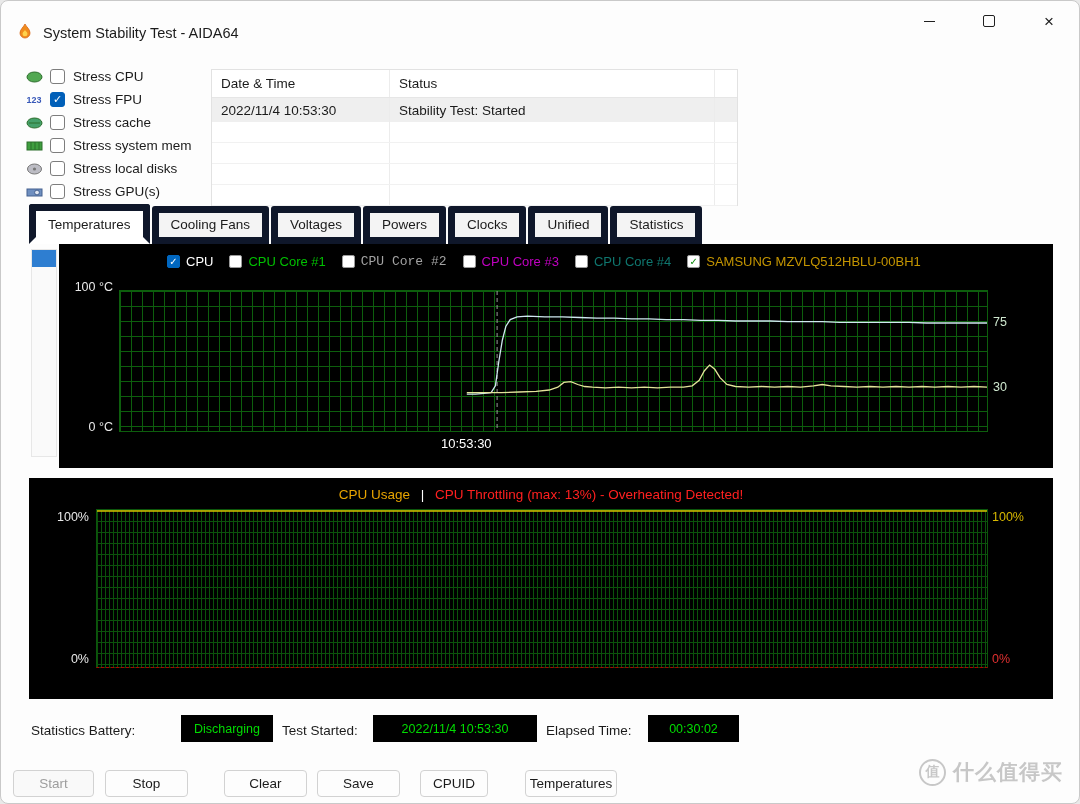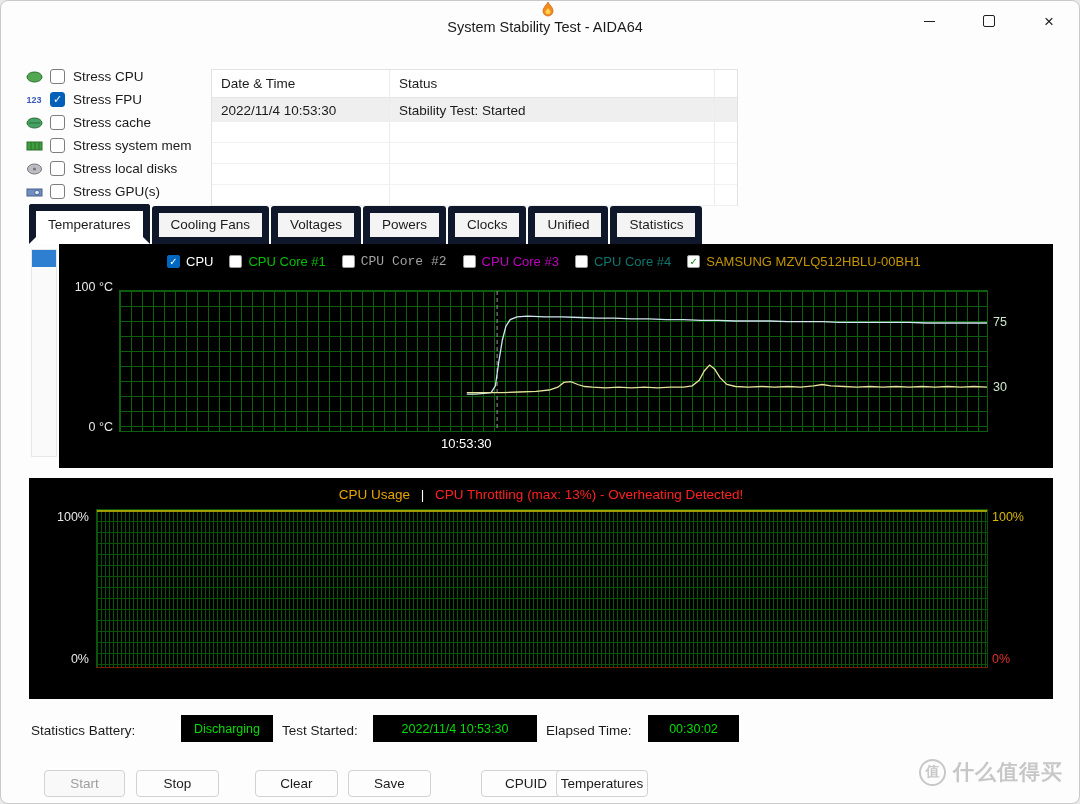--- a/index.html
+++ b/index.html
@@ -1,21 +1,21 @@
 <!DOCTYPE html>
 <html><head>
 <meta charset="utf-8">
 <style>
   html,body{margin:0;padding:0;background:#e9e9e9;}
   .window{position:relative;width:1080px;height:804px;background:#fdfdfd;
     font-family:"Liberation Sans",sans-serif;color:#1b1b1b;border:1px solid #c9c9c9;
     border-radius:8px;overflow:hidden;box-sizing:border-box;}
 
   
-  .titlebar{position:absolute;left:0;top:0;right:0;height:40px;display:flex;align-items:center;flex-direction:column;}
+  .titlebar{position:absolute;left:0;top:0;right:0;height:40px;display:flex;align-items:flex-end;}
   .app-icon{margin-left:16px;display:flex;align-items:center;}
   .win-title{margin-left:10px;font-size:14.5px;}
   .win-controls{position:absolute;right:0;top:0;height:40px;display:flex;}
   .win-btn{width:60px;height:40px;display:flex;align-items:center;justify-content:center;cursor:default;}
   .glyph-min{width:11px;height:1px;background:#202020;}
   .glyph-max{width:10px;height:10px;border:1px solid #202020;border-radius:2px;}
   .glyph-close{font-size:17px;line-height:1;color:#202020;}
 
   
   .stress-list{position:absolute;left:22px;top:64px;}
@@ -86,21 +86,21 @@
   .u-red{color:#e03030;}
 
   
   .stat-label{position:absolute;font-size:13.5px;}
   .status-box{position:absolute;height:27px;background:#000;color:#00dd00;
     display:flex;align-items:center;justify-content:center;font-size:12.5px;}
 
   
   .btn{position:absolute;top:769px;height:27px;background:#fdfdfd;border:1px solid #d2d2d2;
     border-radius:4px;font-size:13.5px;display:flex;align-items:center;justify-content:center;
-    box-sizing:border-box;color:#1b1b1b;margin-left:31px;}
+    box-sizing:border-box;color:#1b1b1b;}
   .btn.disabled{color:#9d9d9d;background:#f9f9f9;}
 
   
   .watermark{position:absolute;right:16px;top:757px;display:flex;align-items:center;gap:7px;
     color:#c5c5c5;opacity:.95;}
   .wm-circle{width:27px;height:27px;border:2px solid #c5c5c5;border-radius:50%;box-sizing:border-box;
     display:flex;align-items:center;justify-content:center;font-size:14px;font-weight:bold;}
   .wm-text{font-size:21px;font-weight:bold;letter-spacing:1px;}
 </style>
 </head>
@@ -299,21 +299,21 @@
   <div class="status-box" style="left:180px;top:714px;width:92px;">Discharging</div>
   <div class="stat-label" style="left:281px;top:722px;">Test Started:</div>
   <div class="status-box" style="left:372px;top:714px;width:164px;">2022/11/4 10:53:30</div>
   <div class="stat-label" style="left:545px;top:722px;">Elapsed Time:</div>
   <div class="status-box" style="left:647px;top:714px;width:91px;">00:30:02</div>
 
   <div class="btn disabled" style="left:12px;width:81px;">Start</div>
   <div class="btn" style="left:104px;width:83px;">Stop</div>
   <div class="btn" style="left:223px;width:83px;">Clear</div>
   <div class="btn" style="left:316px;width:83px;">Save</div>
-  <div class="btn" style="left:449px;width:90px;">CPUID</div>
+  <div class="btn" style="left:419px;width:68px;">CPUID</div>
   <div class="btn" style="left:524px;width:92px;">Temperatures</div>
 
   <div class="watermark">
     <span class="wm-circle">值</span>
     <span class="wm-text">什么值得买</span>
   </div>
 
 </div>
 
 </body></html>

